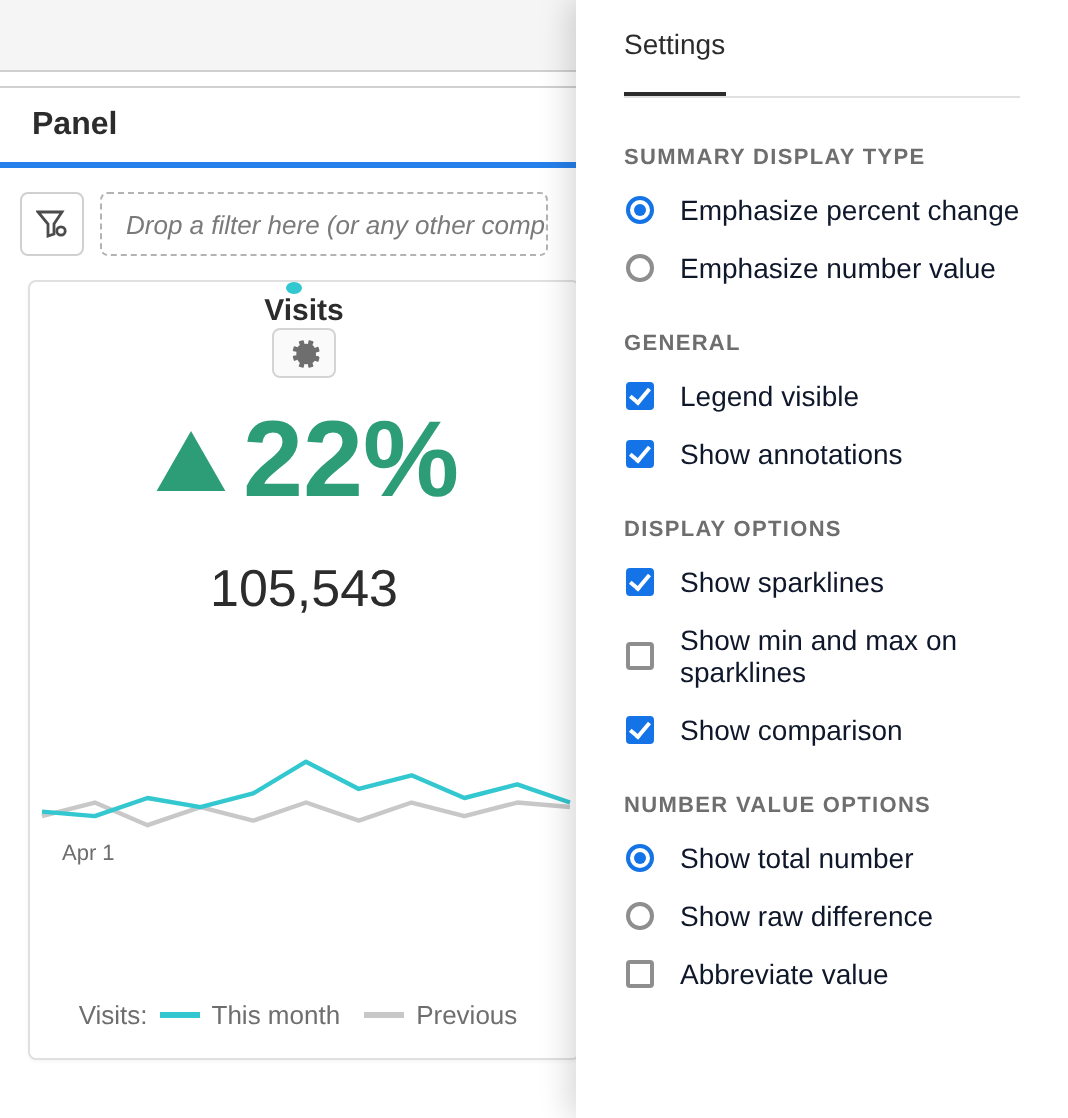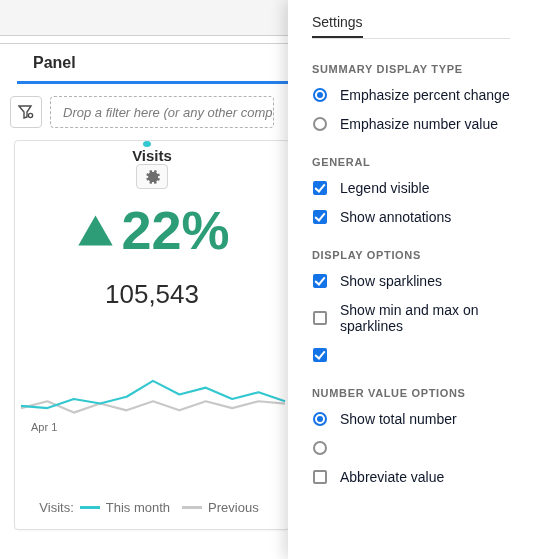--- a/index.html
+++ b/index.html
@@ -3,21 +3,21 @@
 <meta charset="utf-8">
 <style>
   * { box-sizing: border-box; margin: 0; padding: 0; }
   html, body { width: 534px; height: 559px; overflow: hidden; font-family: -apple-system, BlinkMacSystemFont, "Segoe UI", Arial, sans-serif; background: #fff; color: #333; }
   .root { position: relative; width: 534px; height: 559px; background: #fff; }
 
   
   .left { position: absolute; left: 0; top: 0; width: 290px; height: 559px; background: #fff; }
   .topband-outer { height: 44px; border-bottom: 1px solid #d0d0d0; }
   .topband-inner { height: 36px; background: #f5f5f5; border-bottom: 1px solid #d0d0d0; }
-  .panel-title-row { height: 40px; padding: 0 16px; display: flex; align-items: center; border-bottom: 3px solid #2680eb; margin-left: 17px; }
+  .panel-title-row { height: 40px; padding: 0 16px; display: flex; align-items: center; border-bottom: 3px solid #2680eb; }
   .panel-title { font-size: 16px; font-weight: 700; color: #2c2c2c; }
 
   .filter-row { display: flex; align-items: center; padding: 12px 16px 10px 10px; }
   .filter-btn { width: 32px; height: 32px; display: flex; align-items: center; justify-content: center; border: 1px solid #d0d0d0; border-radius: 4px; margin-right: 8px; background: #fff; cursor: pointer; }
   .drop-zone { flex: 1; height: 32px; border: 1px dashed #b3b3b3; border-radius: 4px; display: flex; align-items: center; padding: 0 12px; color: #7a7a7a; font-size: 13px; font-style: italic; overflow: hidden; white-space: nowrap; }
 
   .card { margin: 2px 0 0 14px; width: 276px; height: 390px; border: 1px solid #e0e0e0; border-radius: 4px; background: #fff; overflow: hidden; position: relative; box-shadow: 0 1px 2px rgba(0,0,0,0.04); }
   .card-header { height: 48px; display: flex; align-items: center; padding: 0 14px; flex-direction: column; }
   .legend-dot { width: 8px; height: 8px; border-radius: 50%; background: #33c7d0; margin-right: 10px; }
   .metric-name { font-size: 15px; font-weight: 700; color: #2c2c2c; flex: 1; }
@@ -31,21 +31,21 @@
   .spark-wrap { position: absolute; left: 0; right: 0; top: 218px; }
   .spark-label { position: absolute; top: 62px; left: 16px; font-size: 11px; color: #6e6e6e; }
 
   .legend-row { position: absolute; bottom: 14px; left: 0; right: 0; display: flex; align-items: center; justify-content: center; font-size: 13px; color: #6e6e6e; }
   .legend-key { display: inline-flex; align-items: center; margin: 0 6px; }
   .key-line { width: 20px; height: 2.5px; margin-right: 6px; }
 
   
   .settings { position: absolute; right: 0; top: 0; width: 246px; height: 559px; background: #fff; box-shadow: -4px 0 14px rgba(0,0,0,0.15); z-index: 10; padding: 0 24px; }
   .settings-tab-row { display: flex; border-bottom: 1px solid #e0e0e0; margin-top: 14px; }
-  .settings-tab { font-size: 14px; color: #2c2c2c; padding: 0 0 6px 0; border-bottom: 2px solid #2c2c2c; font-weight: 500; }
+  .settings-tab { font-size: 14px; color: #2c2c2c; padding: 0 0 16px 0; border-bottom: 2px solid #2c2c2c; font-weight: 500; }
 
   .sec-head { font-size: 11px; font-weight: 700; letter-spacing: 0.06em; color: #6e6e6e; text-transform: uppercase; margin-top: 24px; margin-bottom: 12px; }
   .opt { display: flex; align-items: center; font-size: 14px; color: #0f172a; margin-bottom: 13px; cursor: pointer; }
   .opt .ctrl { width: 16px; height: 16px; margin-right: 12px; flex-shrink: 0; display: flex; align-items: center; justify-content: center; }
 
   
   .radio { width: 14px; height: 14px; border-radius: 50%; border: 2px solid #8e8e8e; position: relative; }
   .radio.checked { border-color: #1473e6; }
   .radio.checked::after { content: ""; position: absolute; width: 6px; height: 6px; border-radius: 50%; background: #1473e6; top: 2px; left: 2px; }
 
@@ -164,33 +164,35 @@
     <div class="opt">
       <span class="ctrl">
           <span class="chk" id="c-minmax"></span>
         </span>
       <span>Show min and max on sparklines</span>
     </div>
     <div class="opt">
       <span class="ctrl">
           <span class="chk checked" id="c-comp"></span>
         </span>
+      <span>Show comparison</span>
     </div>
 
     <div class="sec-head">NUMBER VALUE OPTIONS</div>
     <div class="opt">
       <span class="ctrl">
           <span class="radio checked" id="r-total"></span>
         </span>
       <span>Show total number</span>
     </div>
     <div class="opt">
       <span class="ctrl">
           <span class="radio" id="r-rawdiff"></span>
         </span>
+      <span>Show raw difference</span>
     </div>
     <div class="opt">
       <span class="ctrl">
           <span class="chk" id="c-abbr"></span>
         </span>
       <span>Abbreviate value</span>
     </div>
 
   </div>
 </div>

